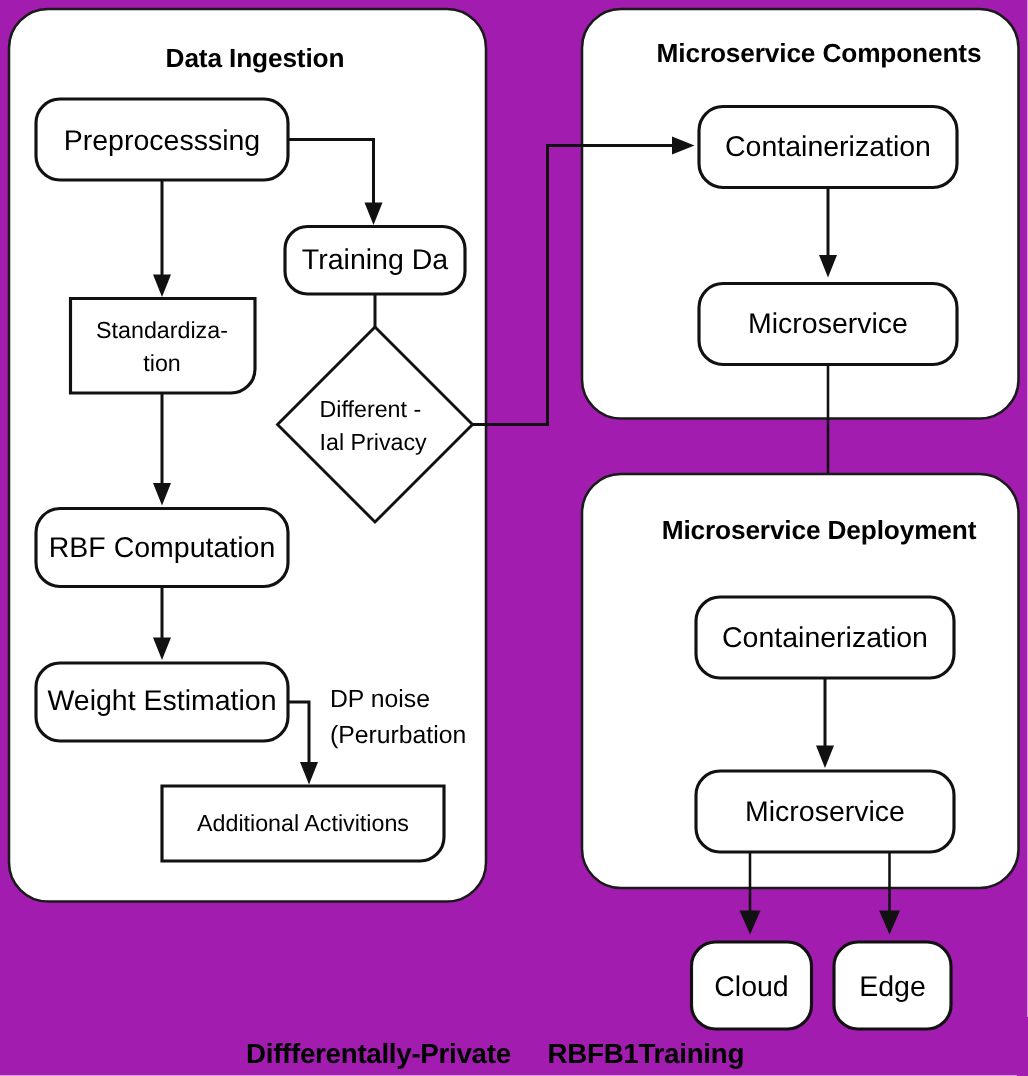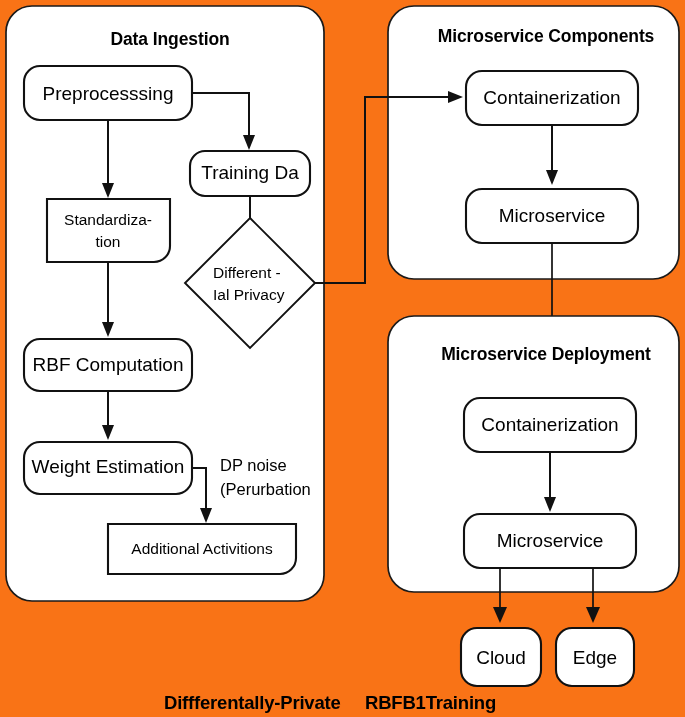--- a/index.html
+++ b/index.html
@@ -12,21 +12,21 @@
     width: 685px;
     height: 717px;
     overflow: hidden;
     font-family: "Liberation Sans", sans-serif;
     -webkit-font-smoothing: antialiased;
   }
   #diagram-root {
     position: relative;
     width: 685px;
     height: 717px;
-    background: #f97316;
+    background: #a21caf;
   }
   svg#flowchart {
     display: block;
     width: 685px;
     height: 717px;
   }
   .container-shape {
     fill: #ffffff;
     stroke: #1a1a1a;
     stroke-width: 1.7;

